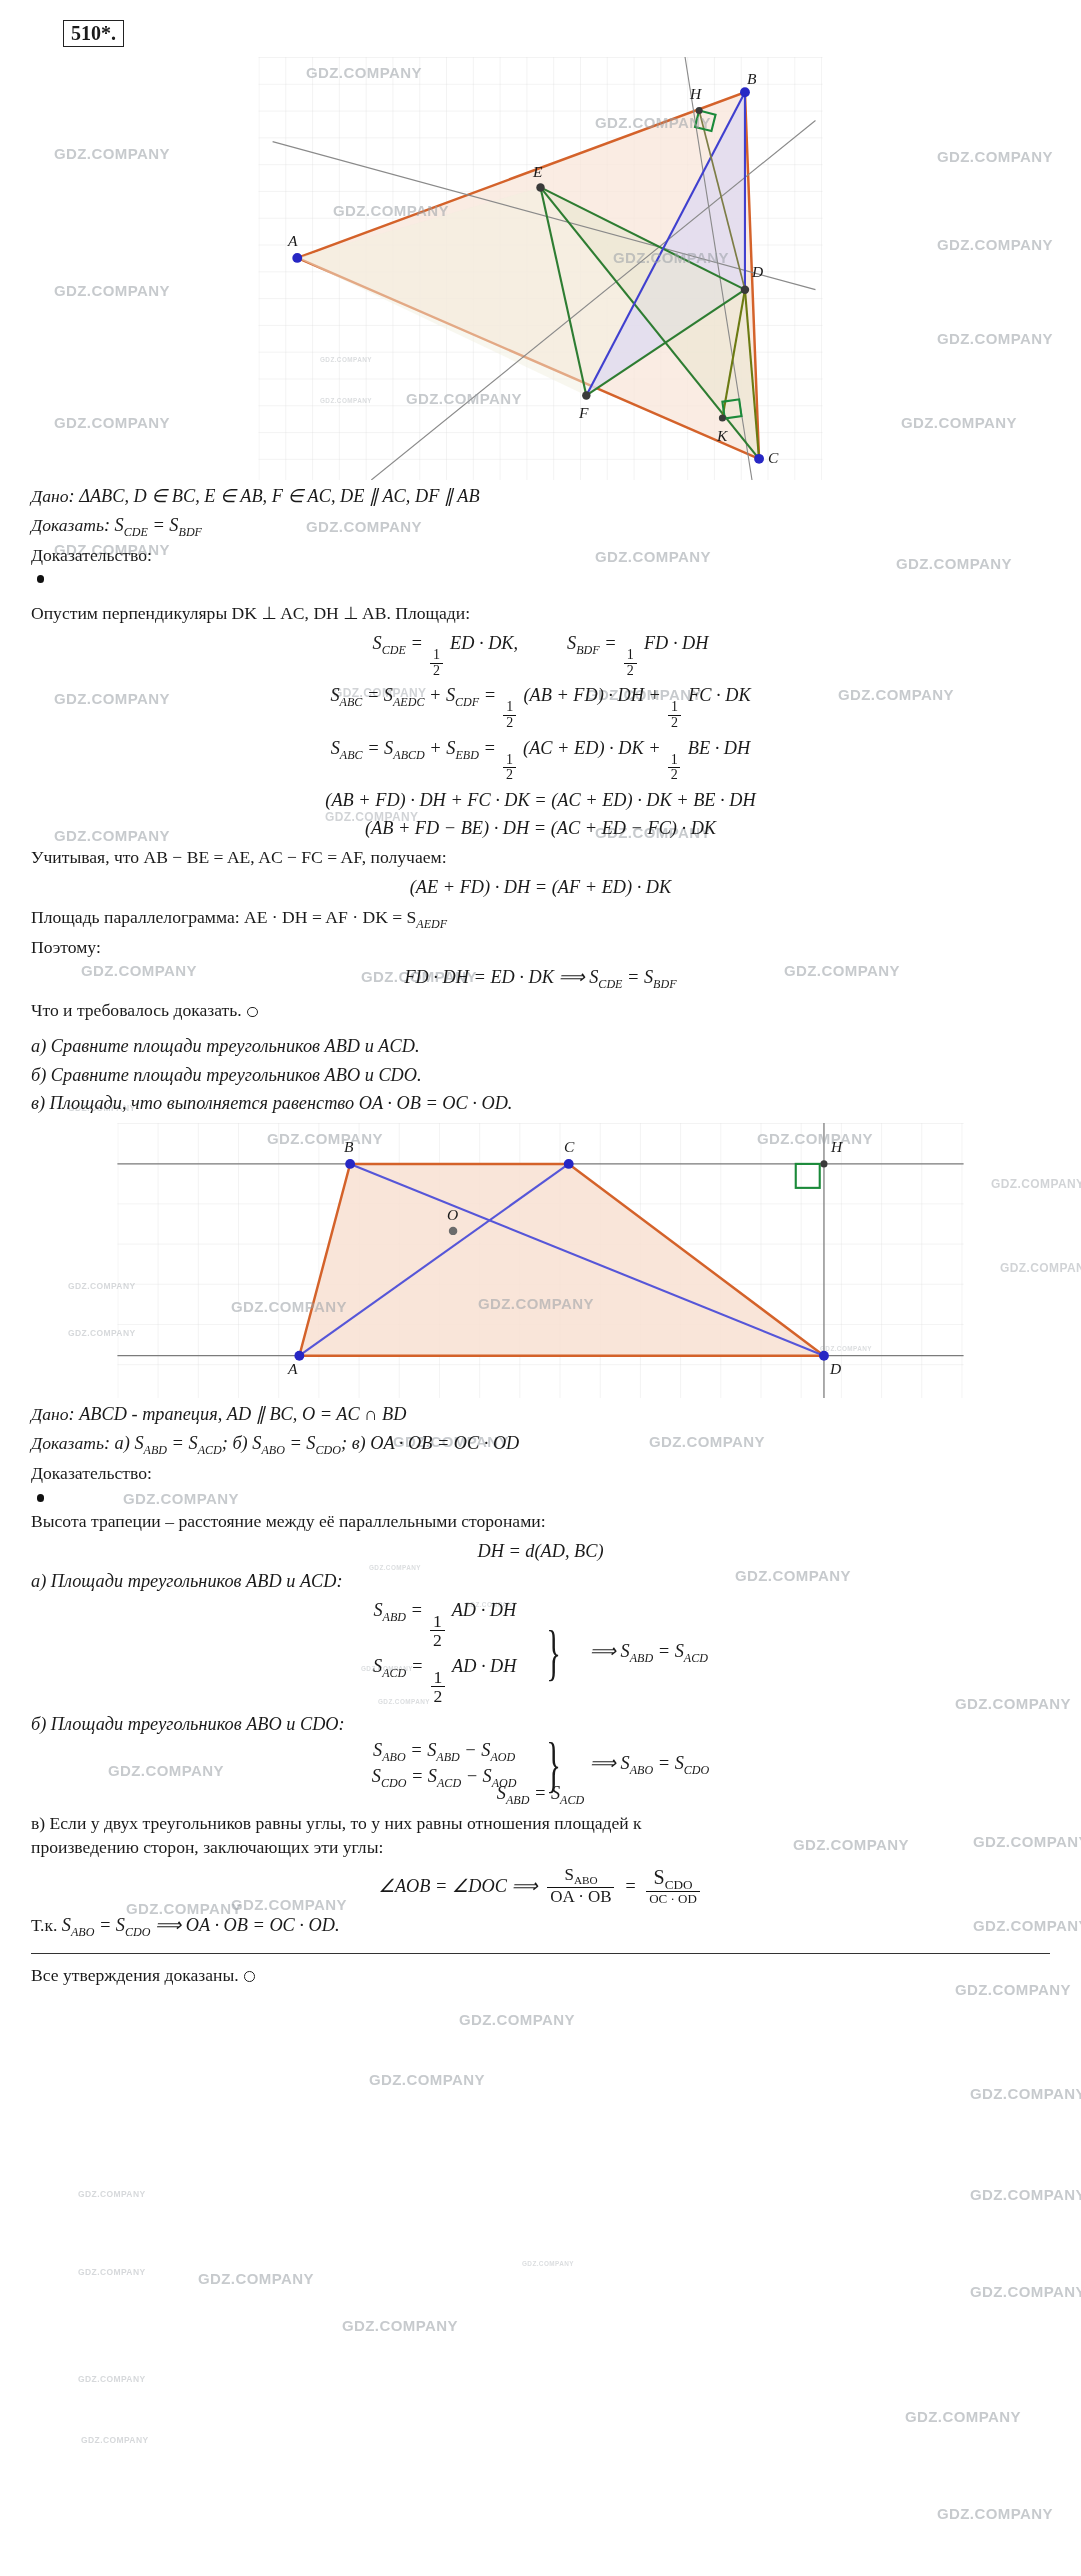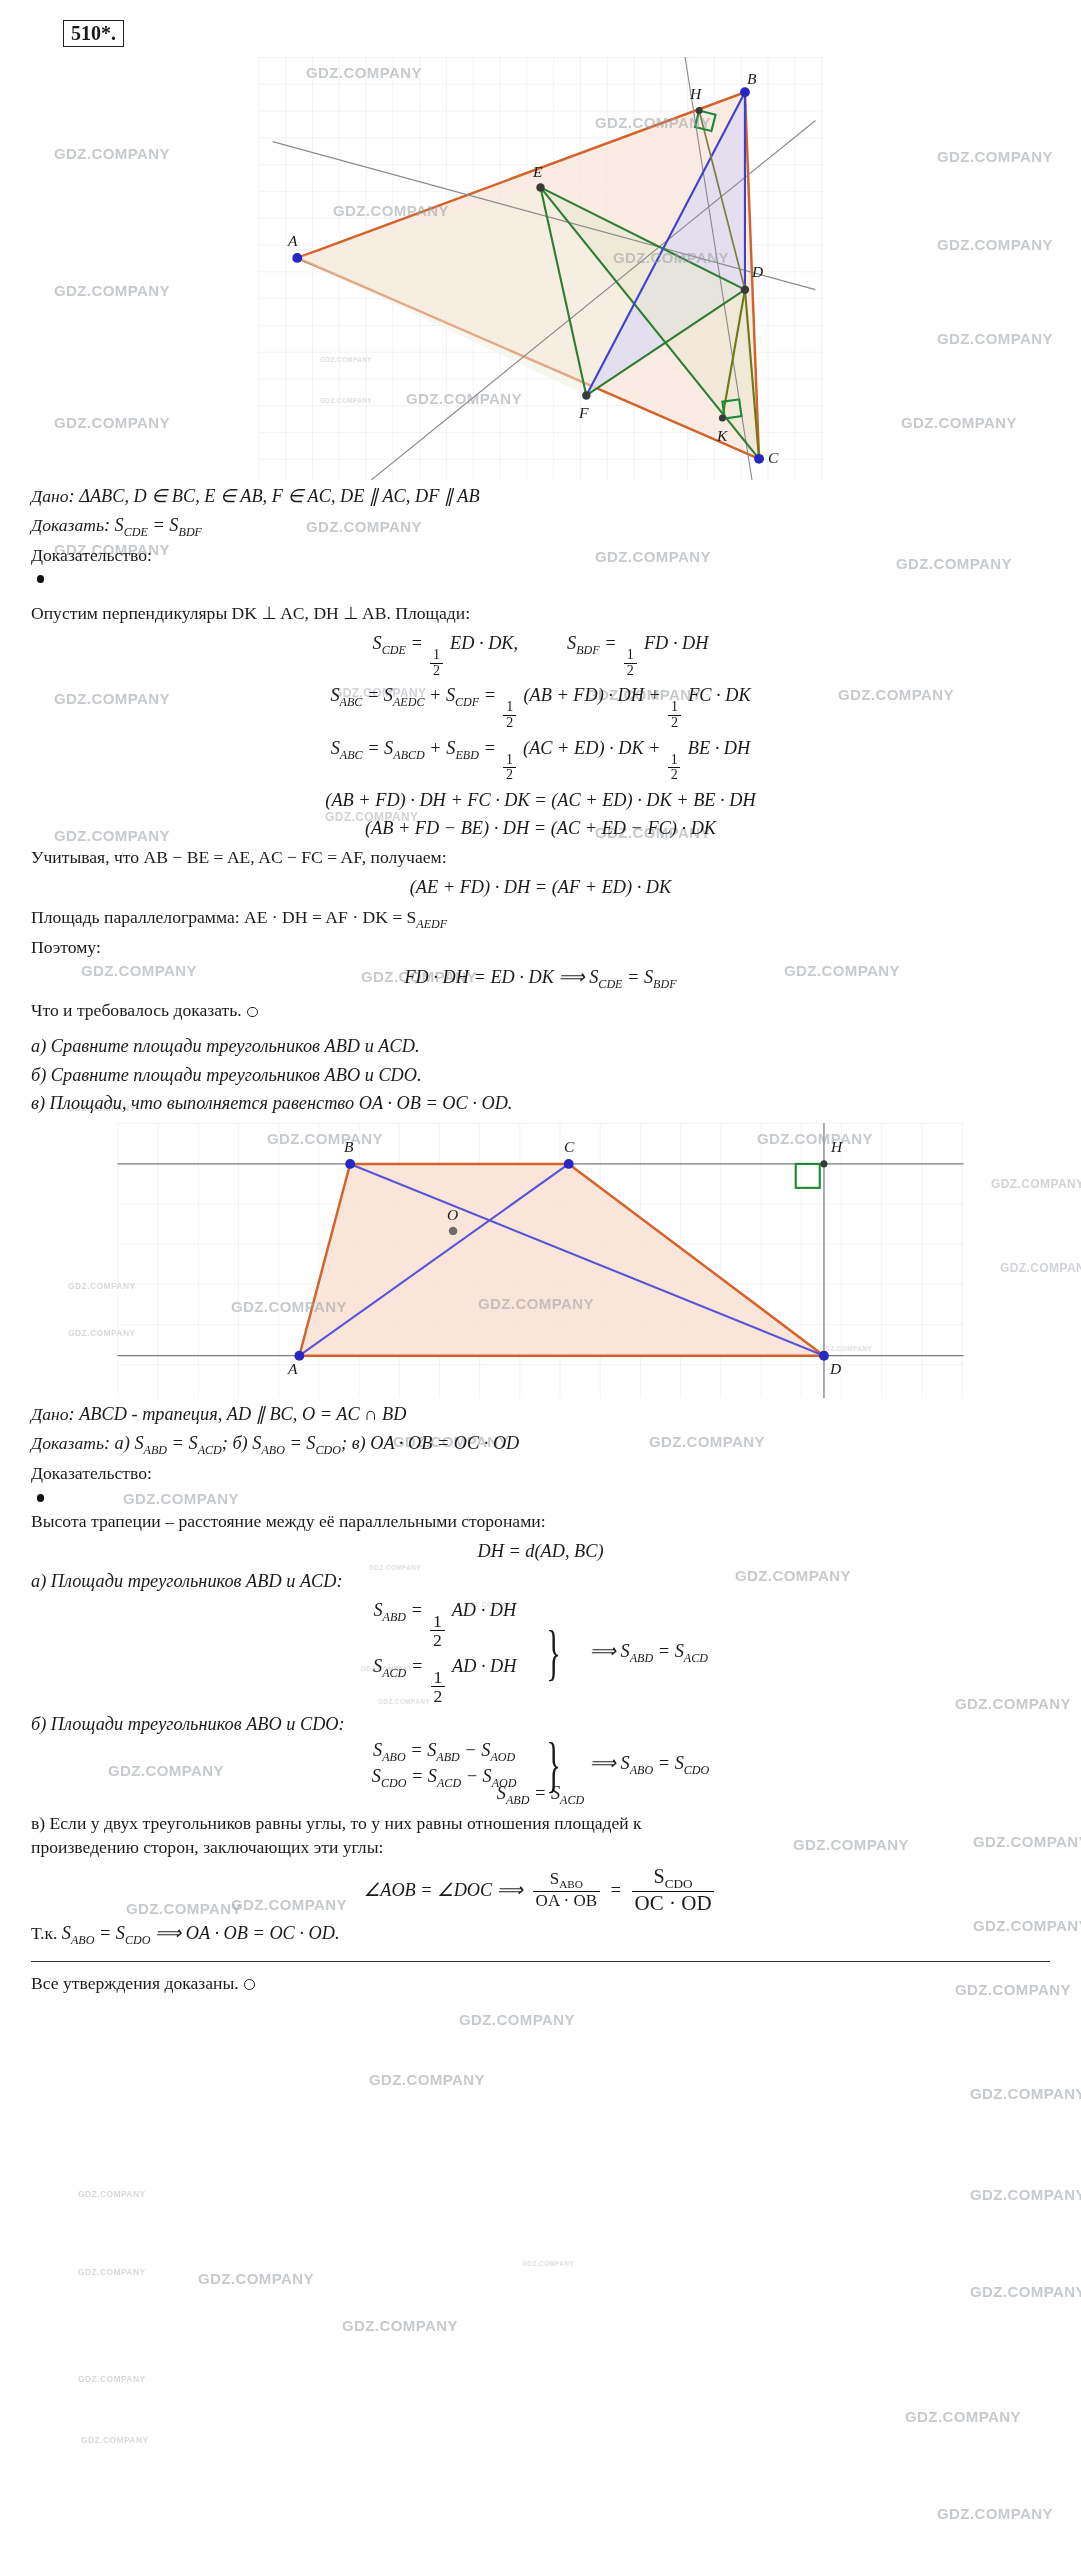--- a/index.html
+++ b/index.html
@@ -466,21 +466,21 @@
   <div class="eqline">
     <span class="math" style="display:inline-flex;align-items:center;gap:7px;">
       <span>∠AOB = ∠DOC ⟹</span>
       <span class="frac fracbig">
         <span class="num" style="font-size:17px;">S<sub>ABO</sub></span>
         <span class="den" style="font-size:17px;">OA · OB</span>
       </span>
       <span>=</span>
       <span class="frac fracbig">
         <span class="num" style="font-size:20px;">S<sub>CDO</sub></span>
-        <span class="den" style="font-size:21px;">OC · OD</span>
+        <span class="den" style="font-size:13px;">OC · OD</span>
       </span>
     </span>
   </div>
 
   <div class="txt">
     <span>Т.к.</span>
     <span class="math">S<sub>ABO</sub> = S<sub>CDO</sub> ⟹ OA · OB  =  OC · OD.</span>
   </div>
 
   <hr class="rule">

